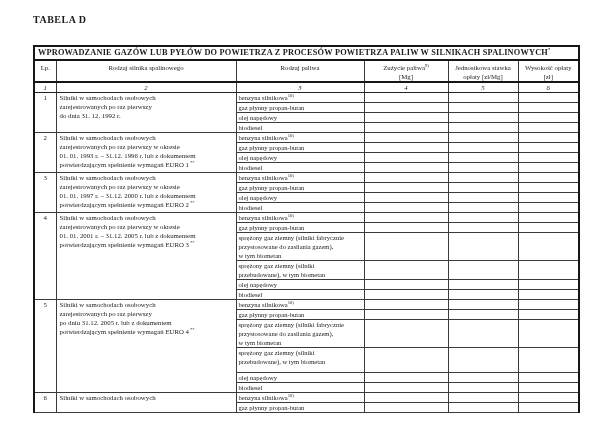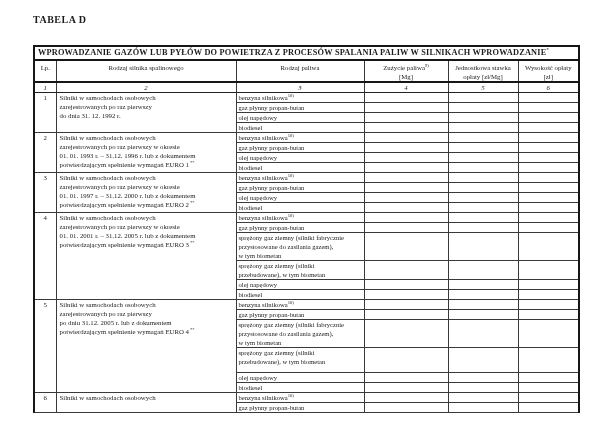--- a/index.html
+++ b/index.html
@@ -48,21 +48,21 @@
     <colgroup>
       <col style="width:22px">
         <col style="width:180px">
         <col style="width:128px">
       <col style="width:84px">
         <col style="width:70px">
         <col style="width:61px">
     </colgroup>
     <thead>
       <tr>
-        <td class="t-title" colspan="6"><span>WPROWADZANIE GAZÓW LUB PYŁÓW DO POWIETRZA Z PROCESÓW SPALANIA PALIW W SILNIKACH WPROWADZANIE</span><sup>*</sup></td>
+        <td class="t-title" colspan="6"><span>WPROWADZANIE GAZÓW LUB PYŁÓW DO POWIETRZA Z PROCESÓW POWIETRZA PALIW W SILNIKACH SPALINOWYCH</span><sup>*</sup></td>
       </tr>
       <tr class="head">
         <th>Lp.</th>
         <th>Rodzaj silnika spalinowego</th>
         <th>Rodzaj paliwa</th>
         <th><span>Zużycie paliwa</span><sup>9)</sup><div>[Mg]</div></th>
         <th>Jednostkowa stawka
 opłaty [zł/Mg]</th>
         <th>Wysokość opłaty
 [zł]</th>

